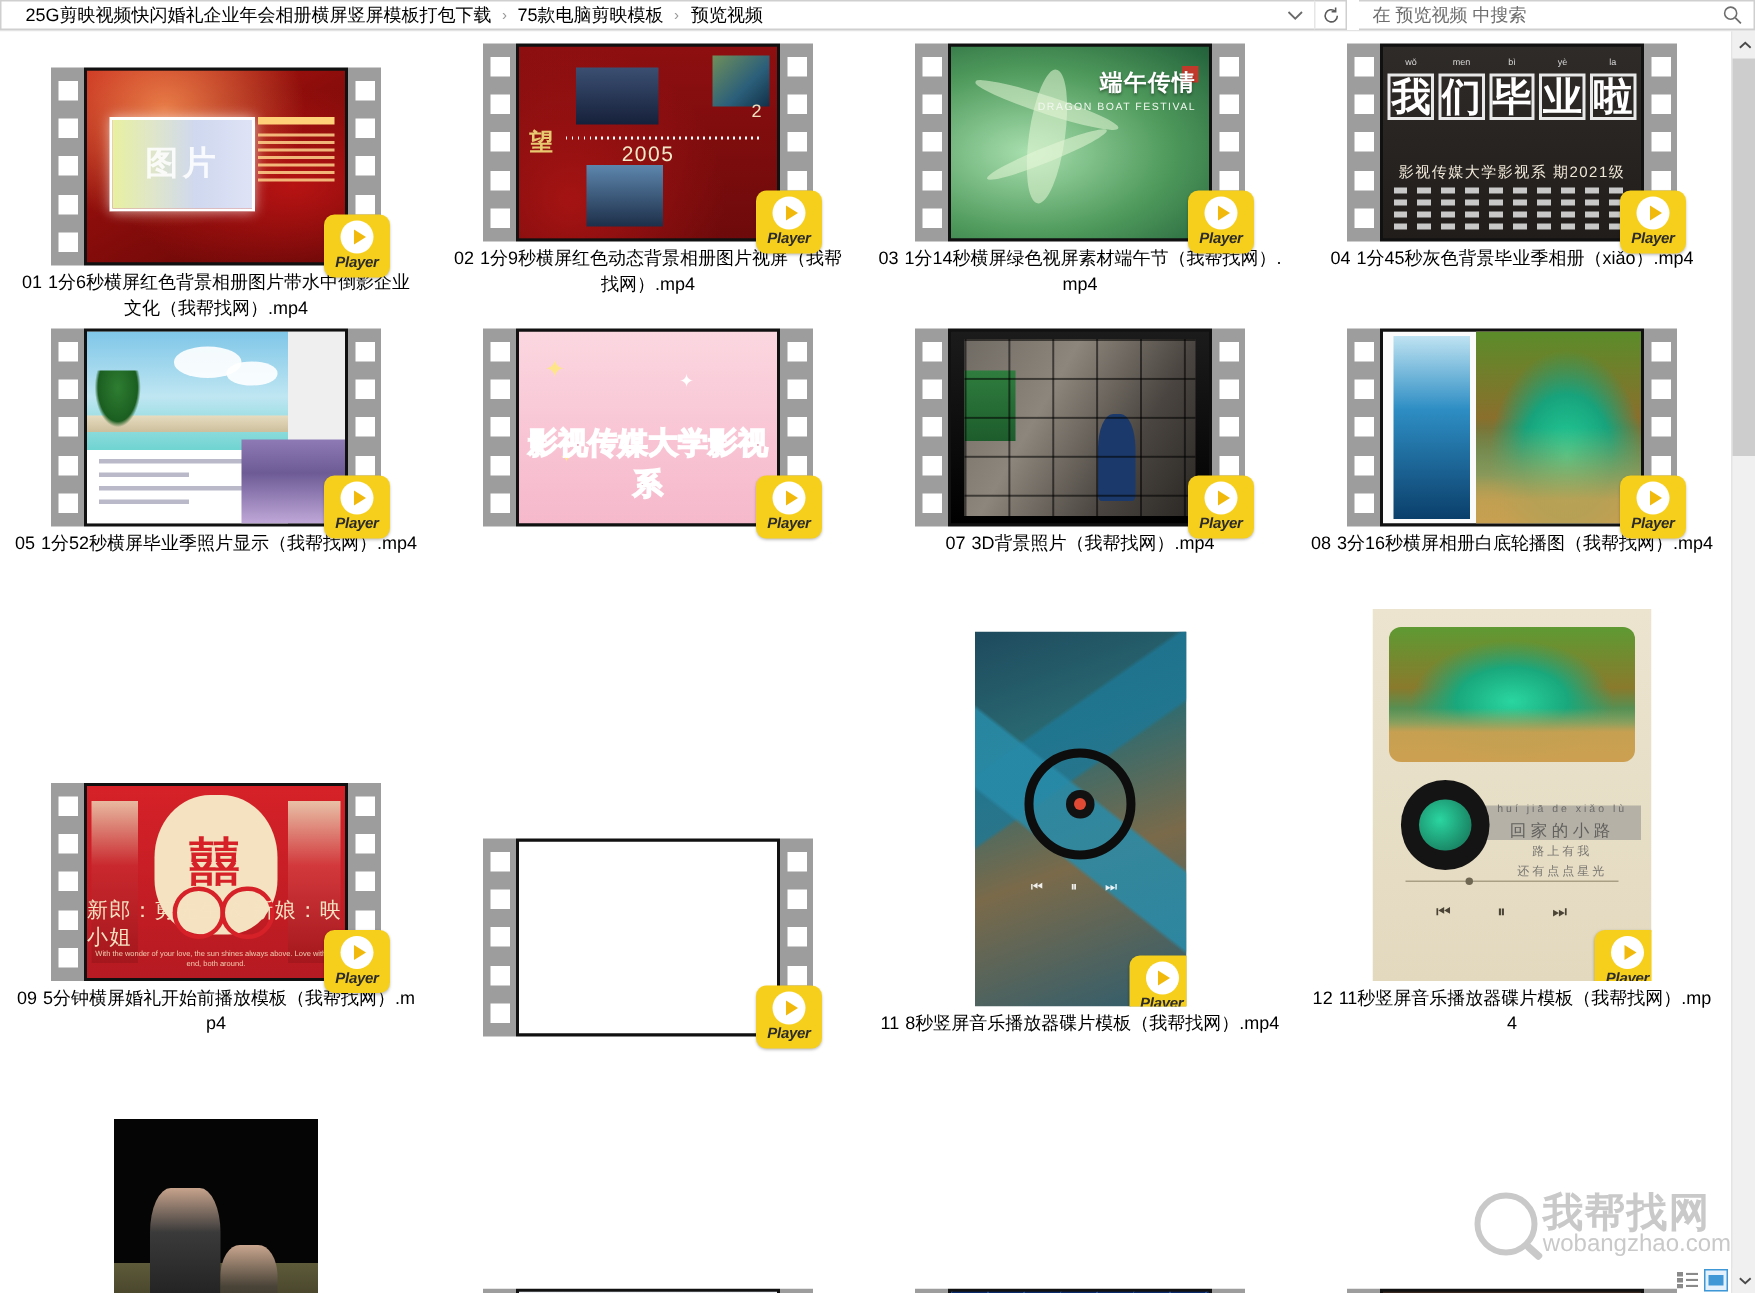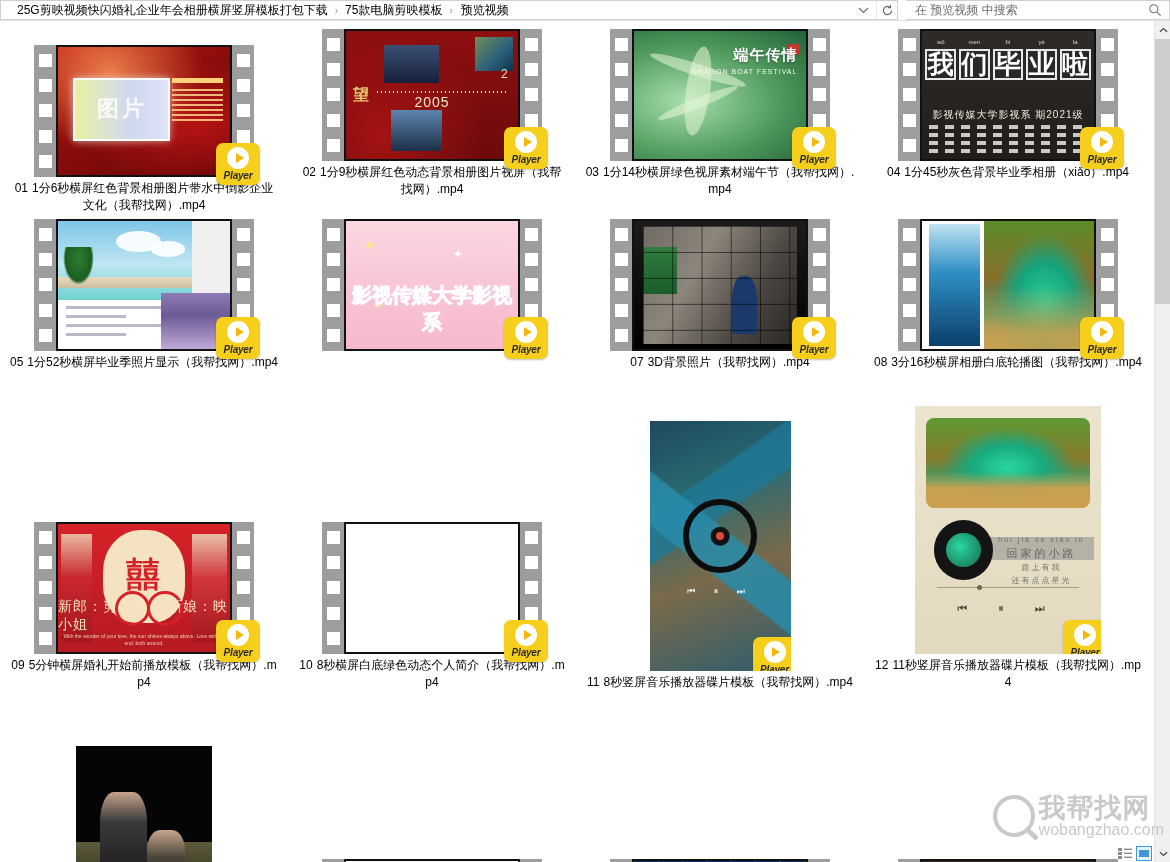--- a/index.html
+++ b/index.html
@@ -452,21 +452,21 @@
   .vs-up { top: 0; }
   .vs-down { bottom: 0; }
   .vs-thumb {
     position: absolute; left: 0; top: 18px; width: 16px; height: 265px;
     background: #cdcdcd;
   }
 
   
   .watermark {
     position: absolute;
-    right: 6px; bottom: 24px;
+    right: 16px; bottom: 24px;
     display: flex; align-items: center;
     pointer-events: none;
     z-index: 30;
     justify-content: flex-end;
   }
   .wm-loupe {
     width: 34px; height: 34px; border-radius: 50%;
     border: 4px solid #c9c9c9;
     position: relative; margin-right: 4px; flex: 0 0 auto;
   }
@@ -973,23 +973,20 @@
                   <span></span>
               </div>
               <div class="player-badge">
                 <div class="pb-circle">
                     <div class="pb-tri"></div>
                   </div>
                 <div class="pb-label">Player</div>
               </div>
             </div>
           </div>
-          <div class="caption">
-            <span class="idx">10</span><span>8秒横屏白底绿色动态个人简介（我帮找网）.mp4</span>
-          </div>
         </div>
 
         <div class="cell">
           <div class="thumb-wrap">
             <div class="portrait" style="width:141px;height:250px;">
               <div class="art art-11">
                 <div class="a11-pools"></div>
                 <div class="a11-disc"></div>
                 <div class="a11-dot"></div>
                 <div class="a11-ctl">⏮ ⏸ ⏭</div>

